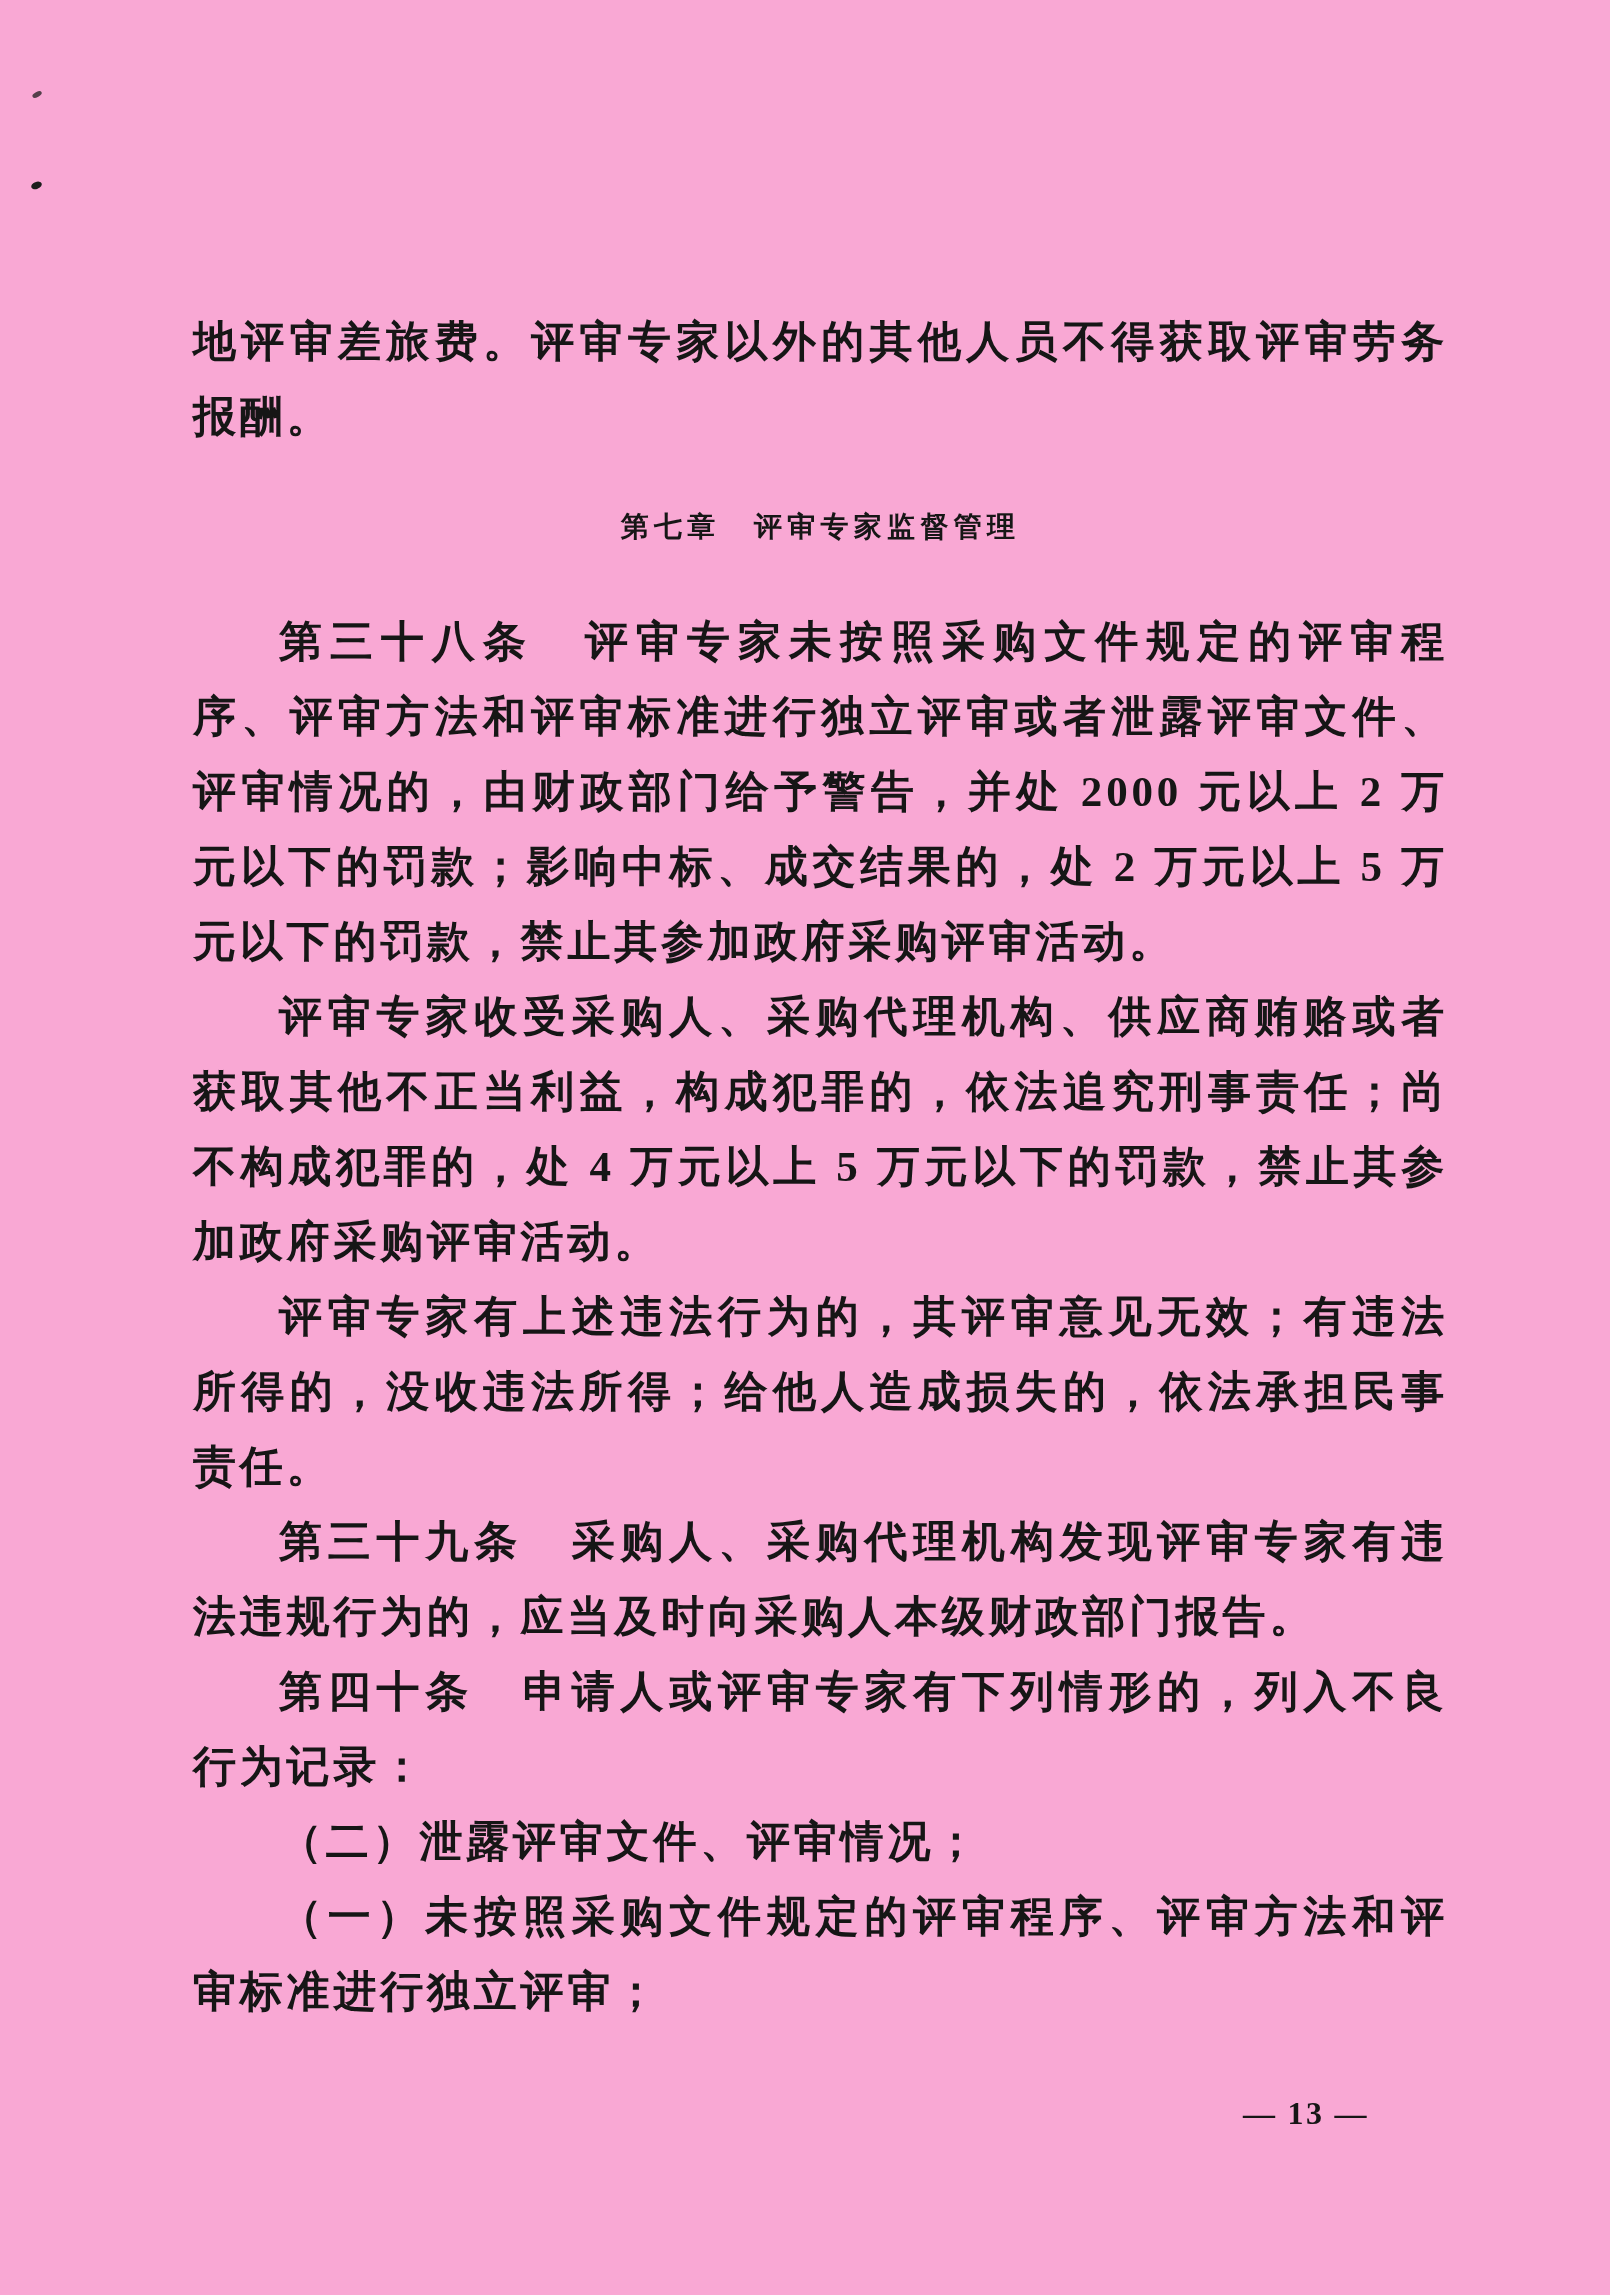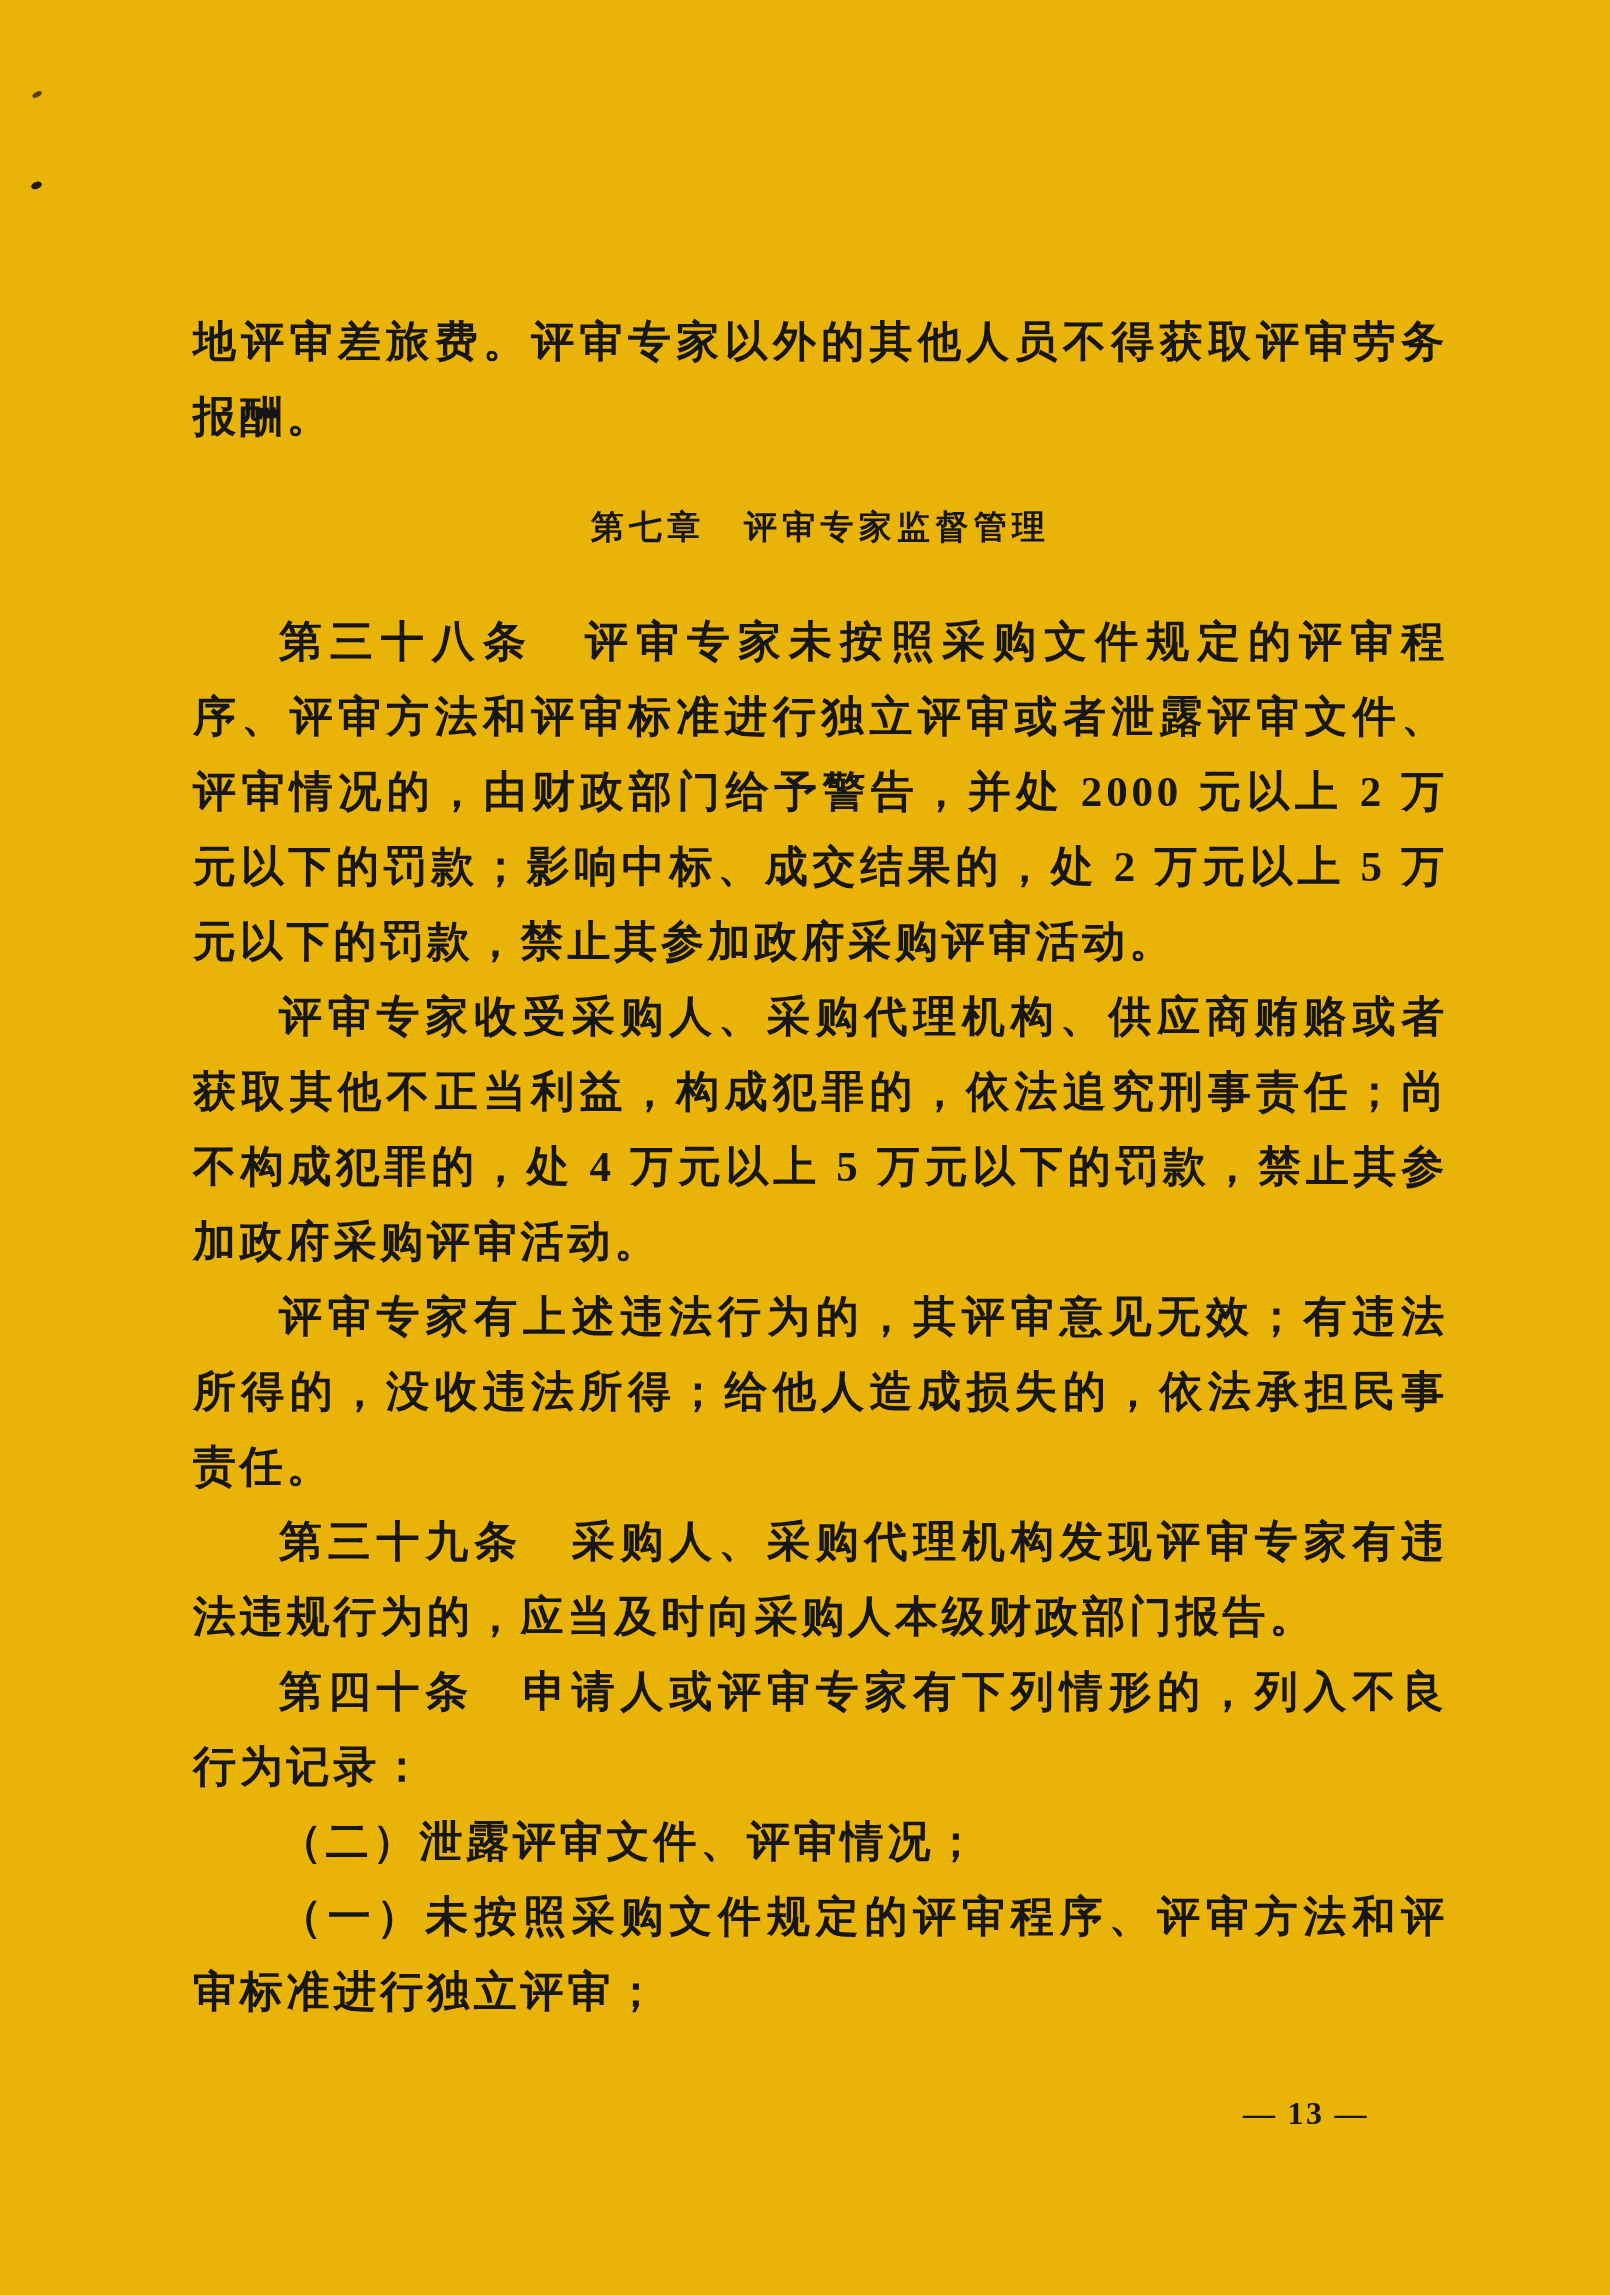--- a/index.html
+++ b/index.html
@@ -4,21 +4,21 @@
 <style>
   html, body {
     margin: 0;
     padding: 0;
     background: #ffffff;
   }
   .page {
     position: relative;
     width: 1611px;
     height: 2295px;
-    background: #eab308;
+    background: #f9a8d4;
     overflow: hidden;
     font-family: "Liberation Serif", "DejaVu Serif", serif;
     color: #161616;
   }
   .content {
     position: absolute;
     left: 193px;
     top: 304px;
     width: 1255px;
     font-size: 43px;
@@ -36,21 +36,21 @@
     text-indent: 0;
   }
   .lead {
     font-weight: 700;
     font-family: "Liberation Sans", "DejaVu Sans", sans-serif;
   }
   .chapter {
     margin: 35px 0 40px 0;
     text-indent: 0;
     text-align: center;
-    font-size: 33px;
+    font-size: 28px;
     font-weight: 900;
     letter-spacing: 5.3px;
     font-family: "Liberation Sans", "DejaVu Sans", sans-serif;
   }
   .page-number {
     position: absolute;
     left: 1243px;
     top: 2095px;
     font-size: 32px;
     letter-spacing: 2.3px;

